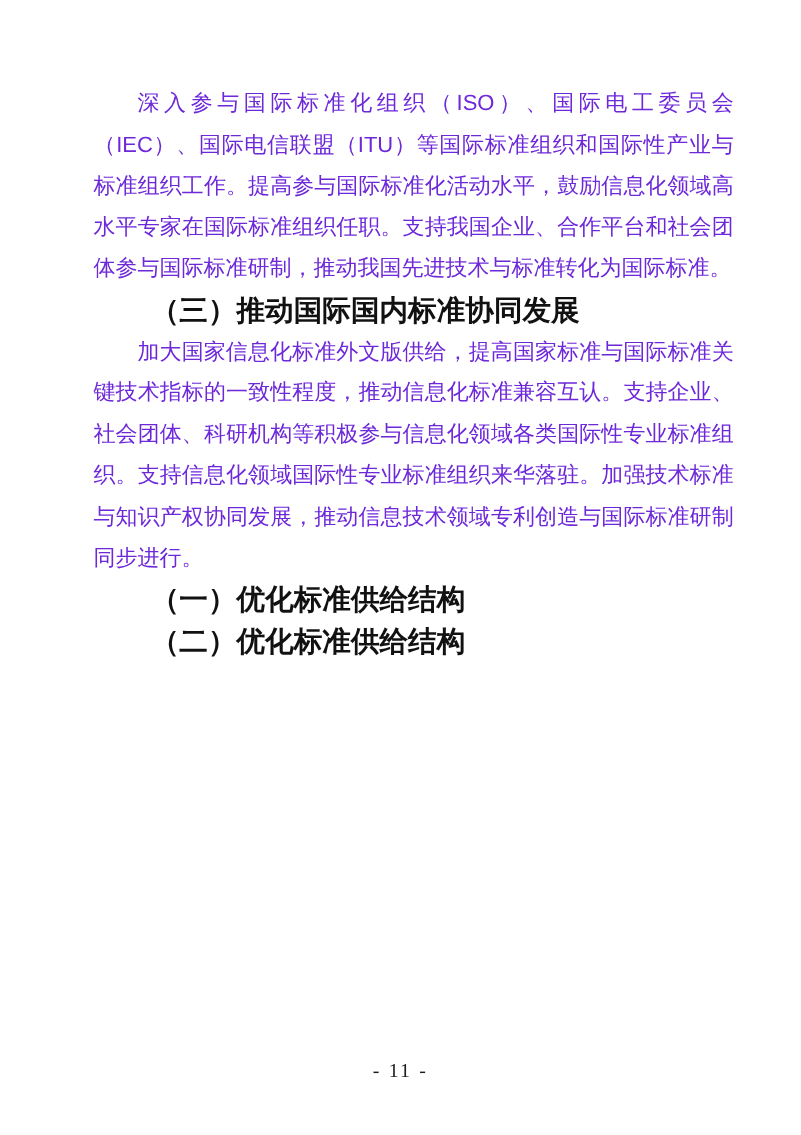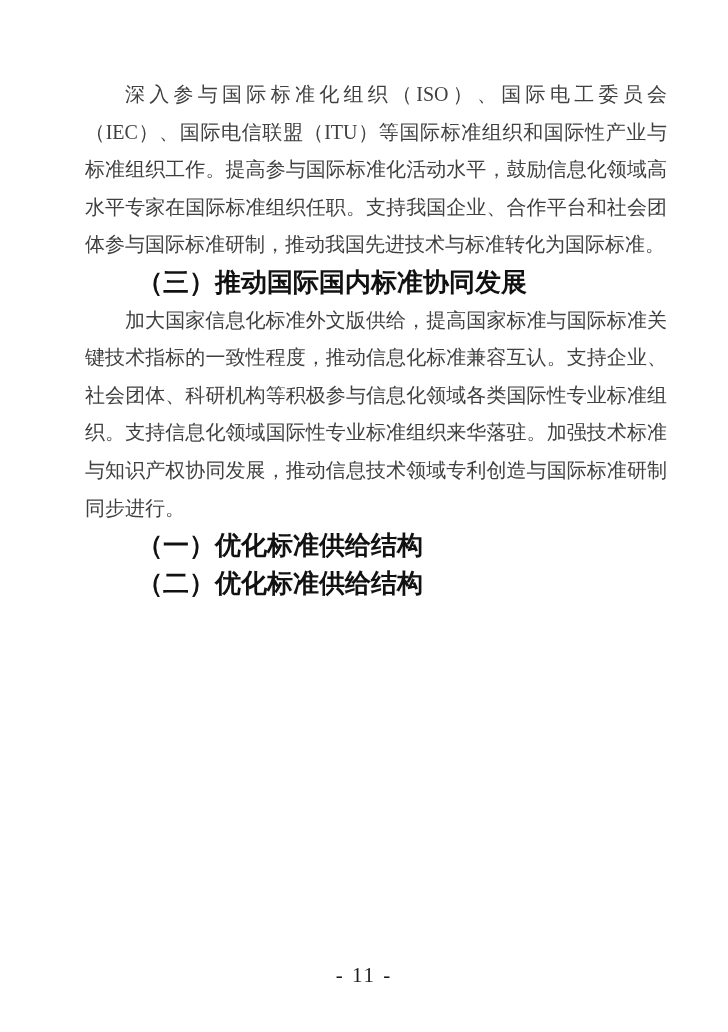--- a/index.html
+++ b/index.html
@@ -12,45 +12,45 @@
     color: #1c1c1c;
     overflow: hidden;
   }
   .content {
     position: absolute;
     left: 85px;
     top: 76px;
     width: 582px;
   }
   .para {
-    font-family: Liberation Serif, serif;
+    font-family: Liberation Sans, sans-serif;
     font-size: 20px;
     line-height: 37.6px;
     text-align: justify;
     text-indent: 2em;
-    color: #404040;
+    color: #6d28d9;
     font-weight: 400;
   }
   .heading {
     font-family: "Liberation Sans", "DejaVu Sans", sans-serif;
     font-size: 26px;
     line-height: 37.6px;
     font-weight: 700;
     text-indent: 2em;
     color: #111111;
     text-align: left;
   }
   .page-number {
     position: absolute;
     left: 0;
     right: 0;
     top: 963px;
     text-align: center;
     font-family: "Liberation Serif", "DejaVu Serif", serif;
-    font-size: 21px;
+    font-size: 18px;
     letter-spacing: 2px;
     color: #1c1c1c;
   }
 </style>
 </head>
 <body>
 
 <div class="page">
   <div class="content">
     <p class="para">深入参与国际标准化组织（ISO）、国际电工委员会（IEC）、国际电信联盟（ITU）等国际标准组织和国际性产业与标准组织工作。提高参与国际标准化活动水平，鼓励信息化领域高水平专家在国际标准组织任职。支持我国企业、合作平台和社会团体参与国际标准研制，推动我国先进技术与标准转化为国际标准。</p>

